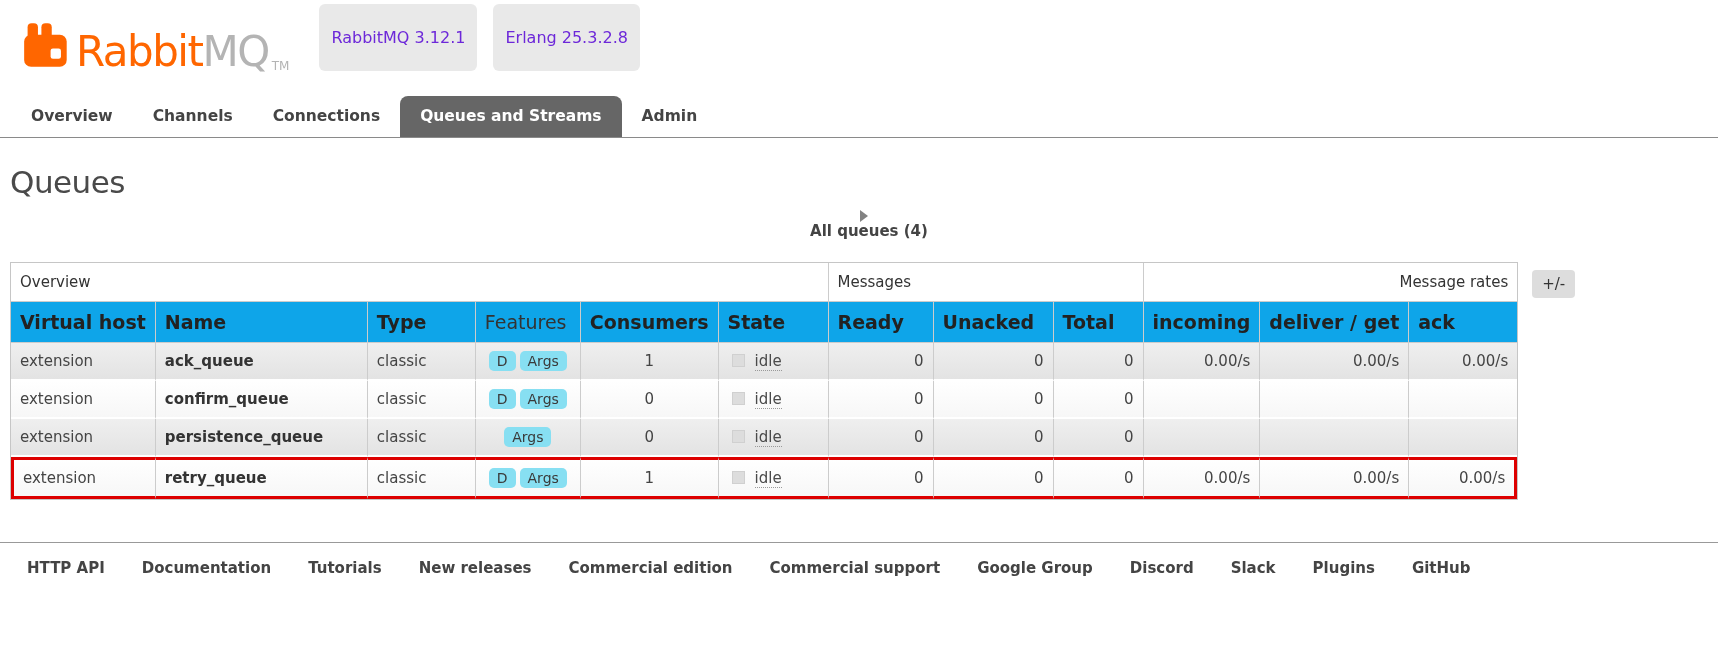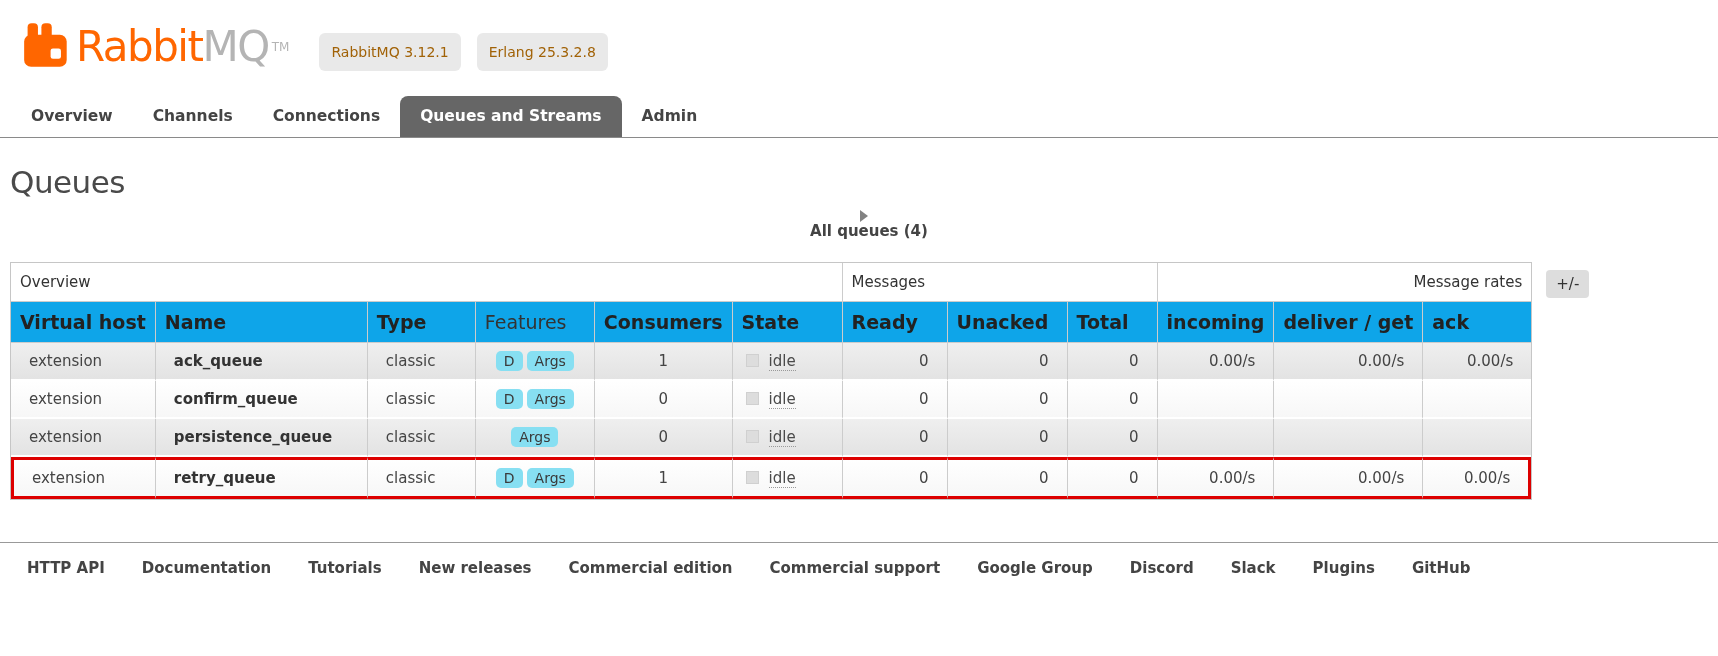--- a/index.html
+++ b/index.html
@@ -1,28 +1,28 @@
 <!DOCTYPE html>
 <html><head>
 <meta charset="utf-8">
 <style>
   html, body { margin: 0; padding: 0; background: #fff; }
   body { font-family: "DejaVu Sans", "Liberation Sans", sans-serif; color: #444; }
   .page { width: 1718px; height: 656px; overflow: hidden; position: relative; background: #fff; }
 
   
   header { display: flex; align-items: flex-end; padding: 14px 0 0 23px; height: 58px; }
-  .logo { display: flex; align-items: center; cursor: pointer; margin-top: 22px; }
+  .logo { display: flex; align-items: flex-end; cursor: pointer; margin-top: 22px; }
   .logo-icon { margin-right: 7px; display: inline-block; }
   .brand { font-size: 42px; line-height: 0.95; letter-spacing: -1.5px; }
   .brand-rabbit { color: #ff6600; }
   .brand-mq { color: #b4b4b4; }
   .brand-tm { font-size: 12px; color: #b4b4b4; margin-left: 3px; line-height: 1; }
   .badges { display: flex; gap: 16px; margin-left: 30px; margin-bottom: 1px; }
-  .badge { background: #e9e9e9; border-radius: 6px; padding: 11px 12px; font-size: 14px; color: #a16207; white-space: nowrap; }
+  .badge { background: #e9e9e9; border-radius: 6px; padding: 24px 12px; font-size: 16px; color: #6d28d9; white-space: nowrap; }
 
   
   nav { display: flex; align-items: flex-end; padding-left: 11px; margin-top: 24px; border-bottom: 1px solid #8a8a8a; }
   .tab { padding: 11px 20px 12px 20px; font-size: 15.5px; font-weight: bold; color: #444; cursor: pointer; white-space: nowrap; }
   .tab.active { background: #666666; color: #fff; border-radius: 8px 8px 0 0; }
 
   
   main { padding-left: 10px; }
   h1 { font-size: 31px; font-weight: 400; color: #4a4a4a; margin: 26px 0 10px 0; letter-spacing: -0.5px; }
   .toggle-row { display: flex; align-items: center; font-weight: bold; font-size: 15px; color: #444; padding-left: 10px; margin-top: 8px; cursor: pointer; flex-direction: column; }
@@ -33,21 +33,21 @@
   .table-wrap { display: flex; align-items: flex-start; margin-top: 22px; gap: 14px; }
   table { border-collapse: separate; border-spacing: 0; table-layout: fixed; border: 1px solid #c6c6c6; background: #fff; }
   th, td { white-space: nowrap; overflow: hidden; }
   th.group-th { padding: 10px 9px; text-align: left; font-weight: 400; font-size: 15px; color: #333;
                 border-right: 1px solid #ccc; border-bottom: 1px solid #ccc; background: #fff; }
   th.group-th:last-child { border-right: none; text-align: right; }
   th.col-th { padding: 9px 9px; text-align: left; font-weight: bold; font-size: 19px; color: #222;
               border-right: 1px solid #ccc; border-bottom: 1px solid #ccc; background: #0ea5e9; }
   th.col-th:last-child { border-right: none; }
   th.col-th.normal { font-weight: 400; color: #333; }
-  td { padding: 8px 18px; font-size: 15px; color: #444; border-right: 1px solid #ccc; border-bottom: 2px solid #fff; }
+  td { padding: 8px 9px; font-size: 15px; color: #444; border-right: 1px solid #ccc; border-bottom: 2px solid #fff; }
   td:last-child { border-right: none; }
   tr.alt td   { background: linear-gradient(#efefef, #e3e3e3); }
   tr.plain td { background: linear-gradient(#ffffff, #f7f7f7); }
   td.a-r { text-align: right; }
   td.a-c { text-align: center; }
   td.a-s { text-align: left; padding-left: 13px; }
   td.qname { font-weight: bold; color: #333; }
   .fbadge { display: inline-block; background: #87dff2; border-radius: 5px; padding: 2px 8px; margin: 0 2px; font-size: 14px; color: #3a3a3a; }
   .state-ind { display: inline-block; width: 11px; height: 11px; background: #ddd; border: 1px solid #d0d0d0; margin-right: 10px; vertical-align: -1px; }
   .state-text { border-bottom: 1px dotted #999; color: #4a4a4a; }

